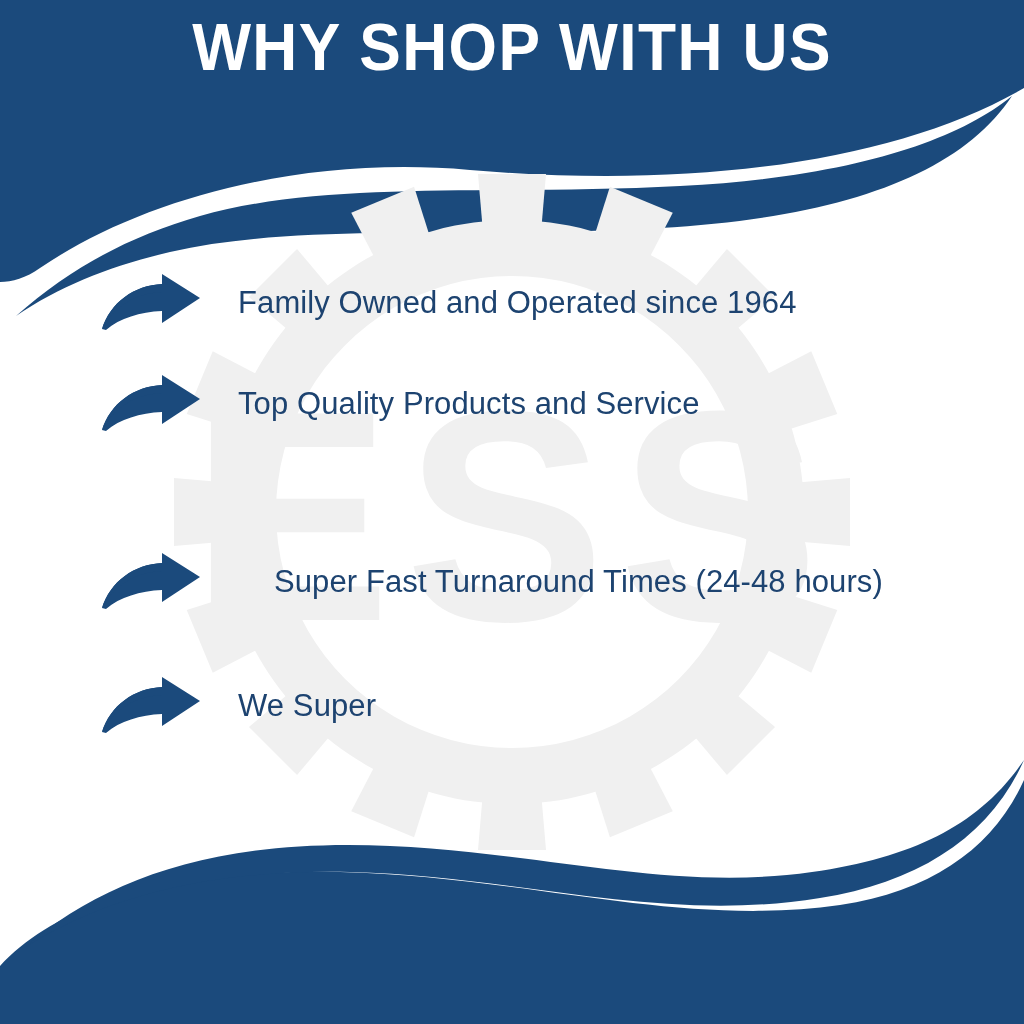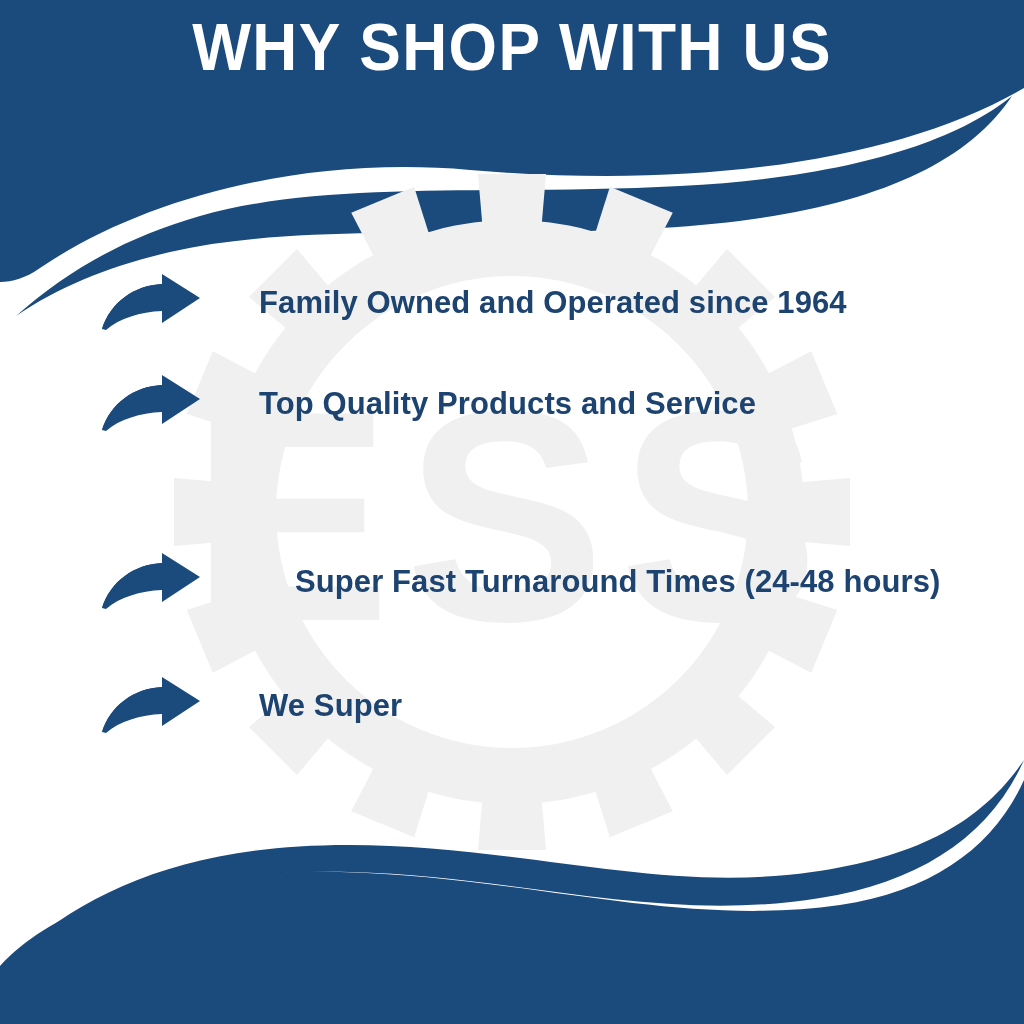--- a/index.html
+++ b/index.html
@@ -48,24 +48,24 @@
     display:flex;
     align-items:center;
   }
   .arrow-icon{
     flex:0 0 auto;
     width:102px;height:58px;
     display:block;
   }
   .benefit-text{
     flex:0 1 auto;
-    margin-left:57px;
+    margin-left:36px;
     color:#1d4370;
     font-family:"Liberation Sans", sans-serif;
-    font-weight:bold;
+    font-weight:normal;
     font-size:31px;
     letter-spacing:0.1px;
     white-space:nowrap;
     line-height:1;
   }
 </style>
 </head>
 <body>
 
 <div id="canvas">

